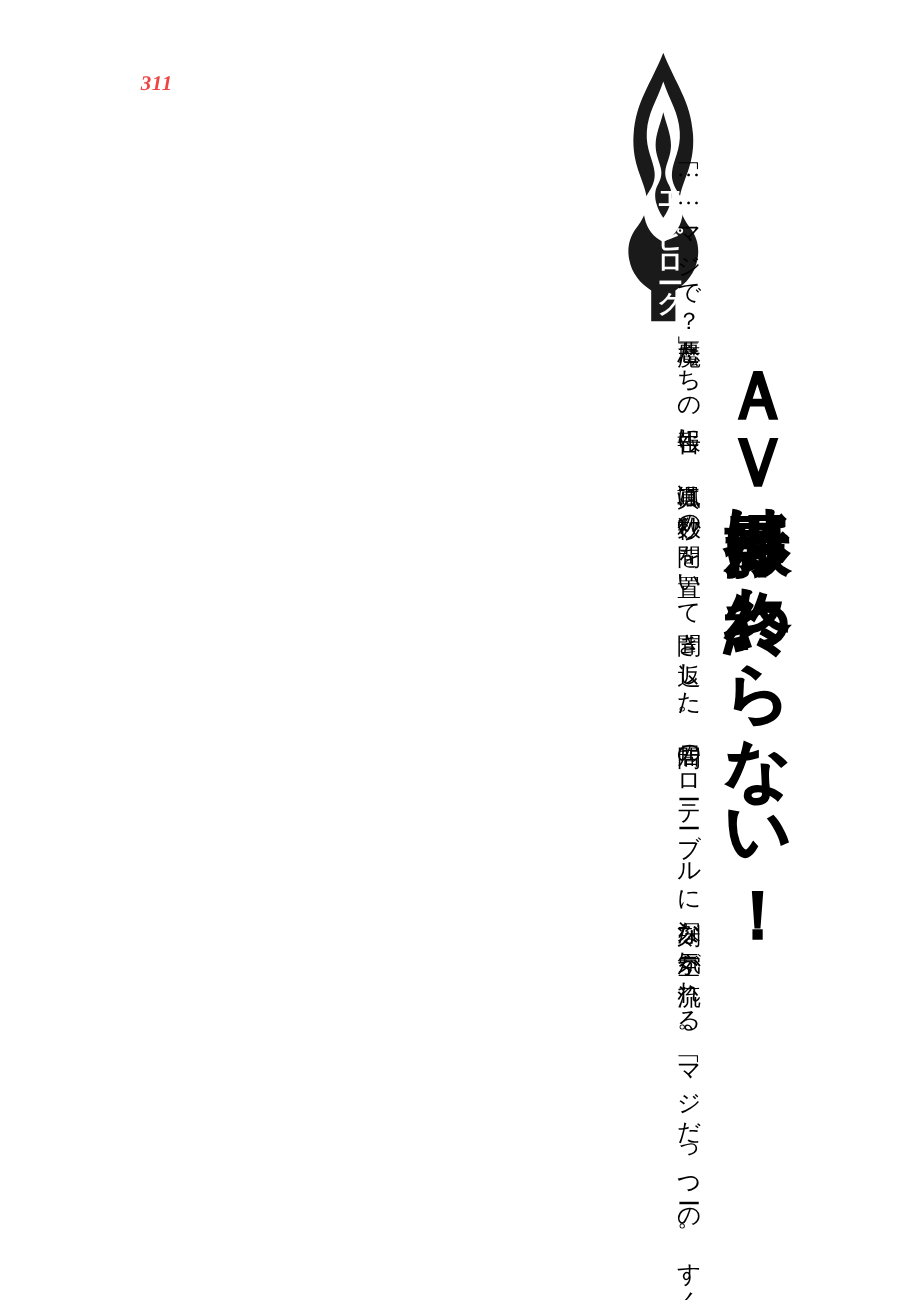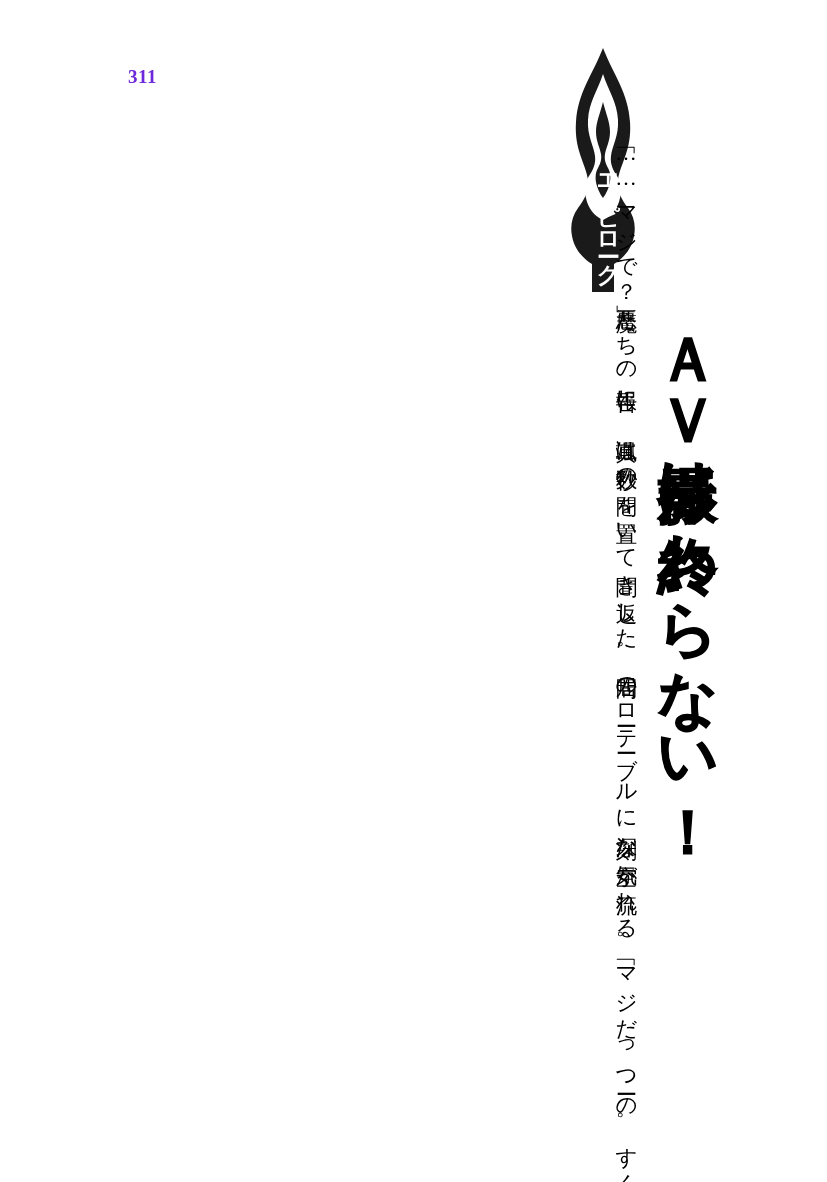--- a/index.html
+++ b/index.html
@@ -16,24 +16,25 @@
     font-family: "Liberation Serif", "DejaVu Serif", serif;
     color: #000000;
   }
 
   
   .page-number {
     position: absolute;
     left: 128px;
     top: 66px;
     font-family: "Liberation Serif", "DejaVu Serif", serif;
+    font-style: italic;
     font-weight: 700;
     font-size: 19px;
     letter-spacing: 0.5px;
-    color: #6d28d9;
+    color: #ef4444;
   }
 
   
   .emblem {
     position: absolute;
     left: 548px;
     top: 40px;
     width: 110px;
     height: 260px;
   }

